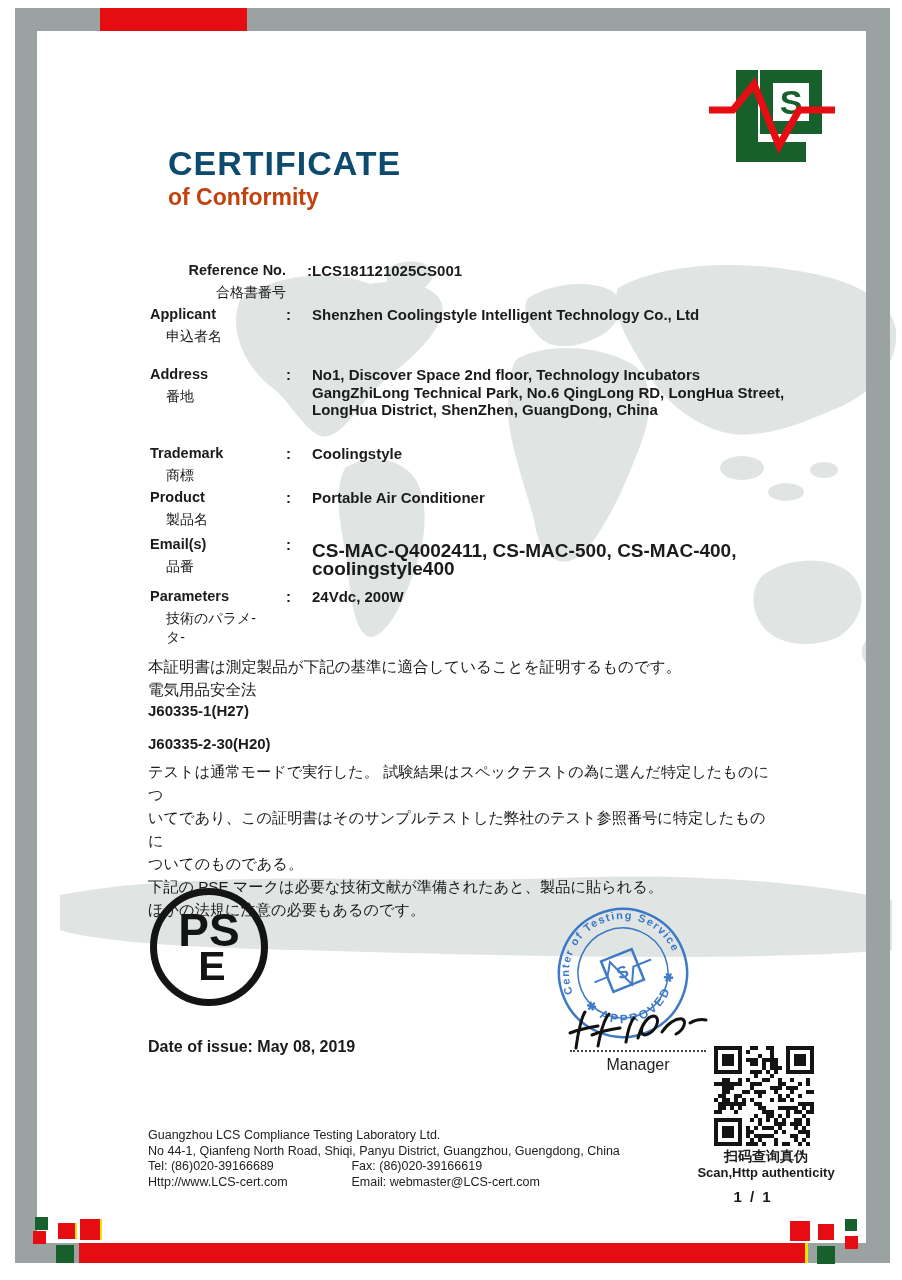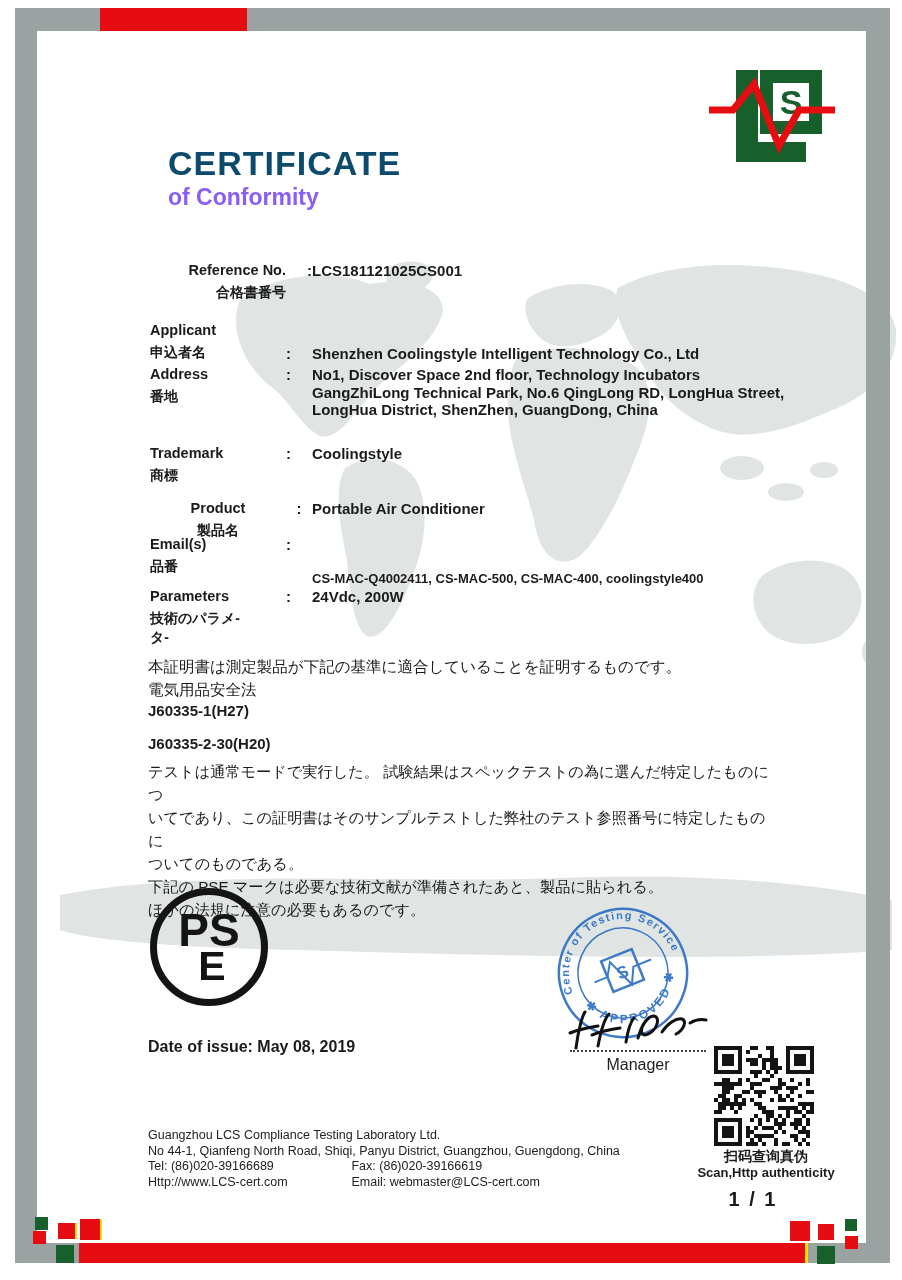--- a/index.html
+++ b/index.html
@@ -10,25 +10,25 @@
   .gray{background:#9aa3a2;}
   .red{background:#e60d12;}
   .green{background:#17602b;}
   .yellow{background:#f2e300;}
   .frame{z-index:3;}
   
   .wm{z-index:0;}
   .content{z-index:2;}
   
   .title{font-size:34px;font-weight:bold;letter-spacing:1px;color:#0c4a6e;}
-  .subtitle{font-size:23px;font-weight:bold;color:#8b5cf6;}
+  .subtitle{font-size:23px;font-weight:bold;color:#c2410c;}
   
   .frow{position:absolute;left:150px;display:flex;align-items:flex-start;z-index:2;}
   .flabel{width:136px;font-weight:bold;font-size:14.5px;line-height:17px;}
-  .fjp{font-weight:bold;font-size:14px;margin-top:4px;white-space:pre-line;line-height:19px;}
+  .fjp{font-weight:normal;font-size:14px;margin-top:4px;white-space:pre-line;line-height:19px;margin-left:16px;}
   .fcolon{width:26px;font-weight:bold;font-size:15px;}
   .fvalue{font-weight:bold;font-size:15px;line-height:17.5px;white-space:pre-line;max-width:560px;}
   
   .jp-line{font-size:15.5px;line-height:22px;}
   .std{font-size:15px;font-weight:bold;}
   .note{font-size:15.2px;line-height:23px;white-space:pre-line;}
   
   .pse{width:104px;height:104px;border:7px solid #141414;border-radius:50%;
        display:flex;flex-direction:column;align-items:center;justify-content:center;
        background:transparent;}
@@ -99,21 +99,21 @@
   <div class="abs content title" style="left:168px;top:144px;">CERTIFICATE</div>
   <div class="abs content subtitle" style="left:168px;top:184px;">of Conformity</div>
 
   <div class="frow" style="top:262px;text-align:right;">
     <div class="flabel"><span>Reference No.</span>
       <div class="fjp">合格書番号</div></div>
     <div class="fcolon">:</div>
     <div class="fvalue">LCS181121025CS001</div>
   </div>
 
-  <div class="frow" style="top:322px;align-items:flex-end;">
+  <div class="frow" style="top:306px;">
     <div class="flabel"><span>Applicant</span>
       <div class="fjp">申込者名</div></div>
     <div class="fcolon">:</div>
     <div class="fvalue">Shenzhen Coolingstyle Intelligent Technology Co., Ltd</div>
   </div>
 
   <div class="frow" style="top:366px;">
     <div class="flabel"><span>Address</span>
       <div class="fjp">番地</div></div>
     <div class="fcolon">:</div>
@@ -122,32 +122,32 @@
 LongHua District, ShenZhen, GuangDong, China</div>
   </div>
 
   <div class="frow" style="top:445px;">
     <div class="flabel"><span>Trademark</span>
       <div class="fjp">商標</div></div>
     <div class="fcolon">:</div>
     <div class="fvalue">Coolingstyle</div>
   </div>
 
-  <div class="frow" style="top:500px;text-align:center;">
+  <div class="frow" style="top:489px;">
     <div class="flabel"><span>Product</span>
       <div class="fjp">製品名</div></div>
     <div class="fcolon">:</div>
     <div class="fvalue">Portable Air Conditioner</div>
   </div>
 
   <div class="frow" style="top:536px;">
     <div class="flabel"><span>Email(s)</span>
       <div class="fjp">品番</div></div>
     <div class="fcolon">:</div>
-    <div class="fvalue" style="font-size:13px;padding-top:6px;margin-top:28px;">CS-MAC-Q4002411, CS-MAC-500, CS-MAC-400, coolingstyle400</div>
+    <div class="fvalue" style="font-size:19px;padding-top:6px;">CS-MAC-Q4002411, CS-MAC-500, CS-MAC-400, coolingstyle400</div>
   </div>
 
   <div class="frow" style="top:588px;">
     <div class="flabel"><span>Parameters</span>
       <div class="fjp">技術のパラメ-
 タ-</div></div>
     <div class="fcolon">:</div>
     <div class="fvalue">24Vdc, 200W</div>
   </div>
 
@@ -401,21 +401,21 @@
       <rect x="8" y="8" width="12" height="12" fill="#141414"></rect>
       <rect x="72" y="0" width="28" height="28" fill="#141414"></rect>
       <rect x="76" y="4" width="20" height="20" fill="#fff"></rect>
       <rect x="80" y="8" width="12" height="12" fill="#141414"></rect>
       <rect x="0" y="72" width="28" height="28" fill="#141414"></rect>
       <rect x="4" y="76" width="20" height="20" fill="#fff"></rect>
       <rect x="8" y="80" width="12" height="12" fill="#141414"></rect>
     </svg>
   <div class="abs content qr-cap" style="left:688px;top:1148px;width:156px;font-size:14px;">扫码查询真伪</div>
   <div class="abs content qr-cap" style="left:686px;top:1165px;width:160px;font-size:13px;">Scan,Http authenticity</div>
-  <div class="abs content qr-cap" style="left:698px;top:1188px;width:110px;font-size:20px;letter-spacing:2px;">1 / 1</div>
+  <div class="abs content qr-cap" style="left:698px;top:1188px;width:110px;font-size:15px;letter-spacing:2px;">1 / 1</div>
 
   <div class="abs content footer" style="left:148px;top:1128px;width:520px;">
     <div>Guangzhou LCS Compliance Testing Laboratory Ltd.</div>
     <div>No 44-1, Qianfeng North Road, Shiqi, Panyu District, Guangzhou, Guengdong, China</div>
     <div>
       <span class="fcol1">Tel: (86)020-39166689</span>
       <span>Fax: (86)020-39166619</span>
     </div>
     <div>
       <span class="fcol1">Http://www.LCS-cert.com</span>

